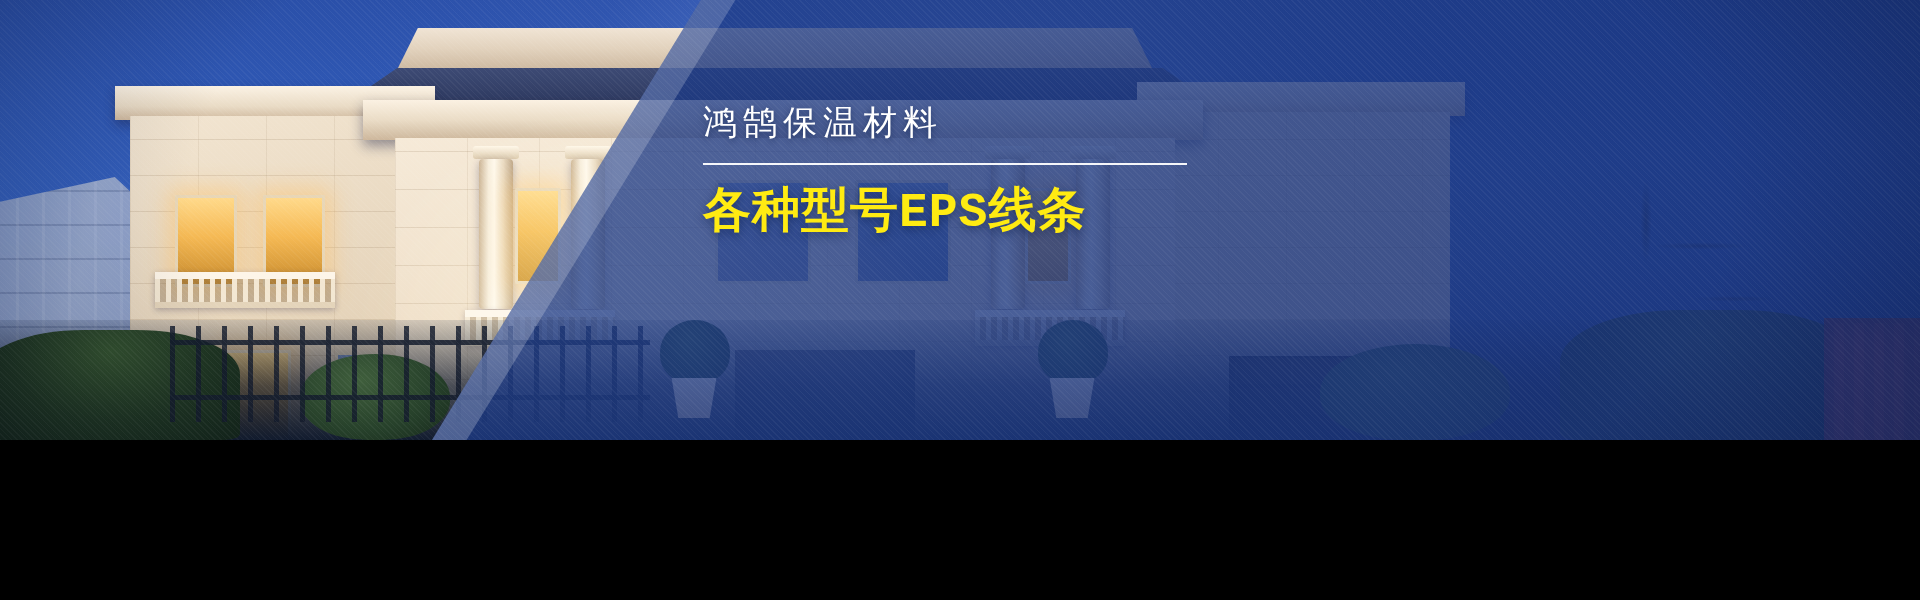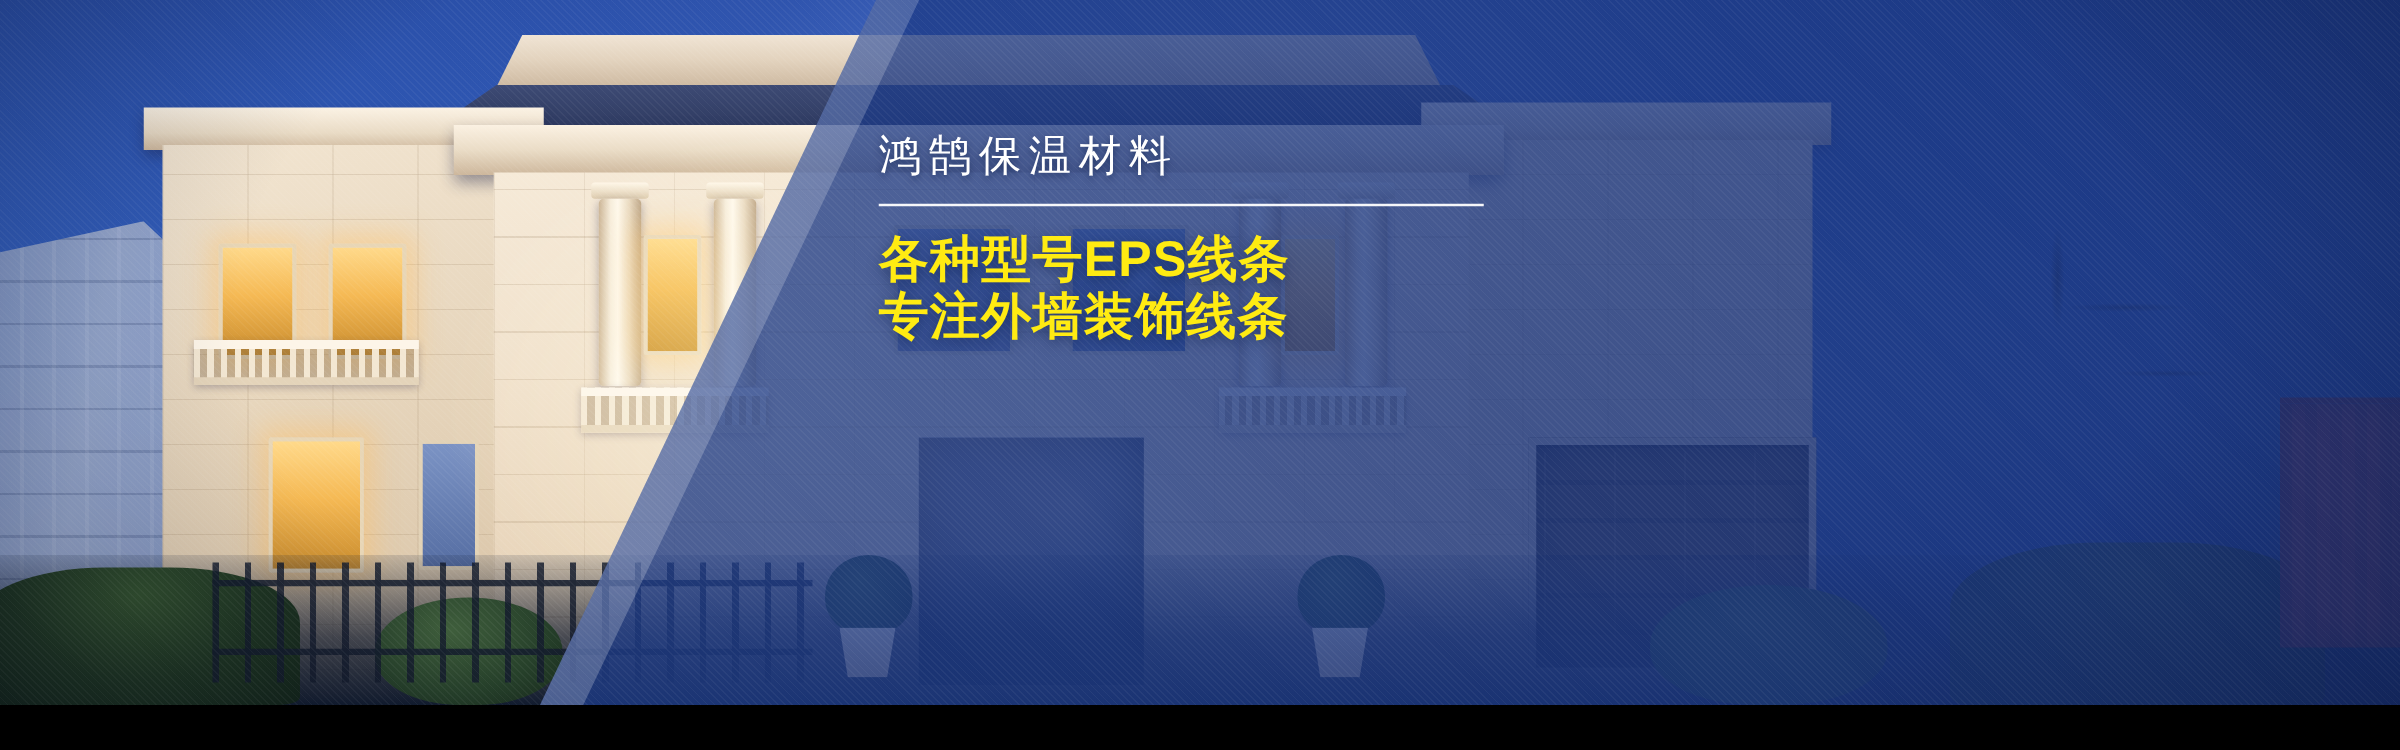--- a/index.html
+++ b/index.html
@@ -1,20 +1,20 @@
 <!DOCTYPE html>
 <html><head>
 <meta charset="utf-8">
 <title>Banner</title>
 <style>
   html,body{margin:0;padding:0;background:#000;}
   *{box-sizing:border-box;}
   #banner{
-    position:relative;width:1920px;height:564px;overflow:hidden;
-    font-family:Liberation Sans, sans-serif;
+    position:relative;width:1920px;height:440px;overflow:hidden;
+    font-family:Liberation Mono, monospace;
     background:#7f1d1d;
   }
 
   
   .layer{position:absolute;inset:0;}
 
   
   .sky{
     background:
       radial-gradient(ellipse 900px 420px at 52% 14%, rgba(120,150,225,.55) 0%, rgba(60,95,185,.25) 45%, rgba(0,0,0,0) 72%),
@@ -244,21 +244,21 @@
   .brand{
     color:#ffffff;font-size:34px;letter-spacing:6px;font-weight:400;
     line-height:1;text-shadow:0 2px 6px rgba(0,20,60,.55);
     white-space:nowrap;
   }
   .rule{
     margin-top:21px;height:2px;width:484px;
     background:rgba(255,255,255,.95);
   }
   .headline{
-    margin-top:21px;color:#ffeb12;font-weight:700;font-size:40px;
+    margin-top:21px;color:#ffeb12;font-weight:700;font-size:48px;
     line-height:1.13;letter-spacing:1px;white-space:nowrap;
     text-shadow:0 3px 10px rgba(10,25,70,.55);
   }
   .headline div{display:block;}
   .tagline{
     margin-top:24px;color:#ffffff;font-size:27px;letter-spacing:3px;
     white-space:nowrap;text-shadow:0 2px 6px rgba(0,20,60,.55);
   }
 </style>
 </head>
@@ -328,17 +328,16 @@
   <div class="panel-edge"></div>
 
   <div class="hatch"></div>
   <div class="vignette"></div>
 
   <div class="copy">
     <div class="brand">鸿鹄保温材料</div>
     <div class="rule"></div>
     <div class="headline">
       <div>各种型号EPS线条</div>
-      <div>专注外墙装饰线条</div>
     </div>
   </div>
 
 </div>
 
 </body></html>

